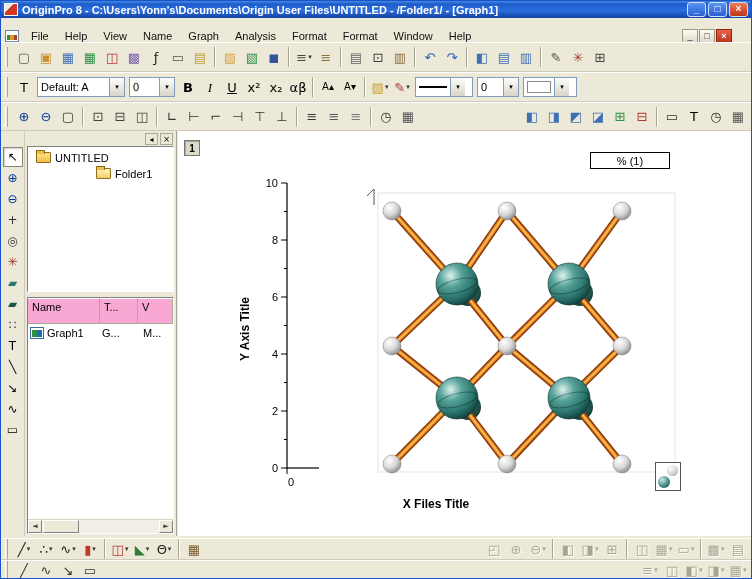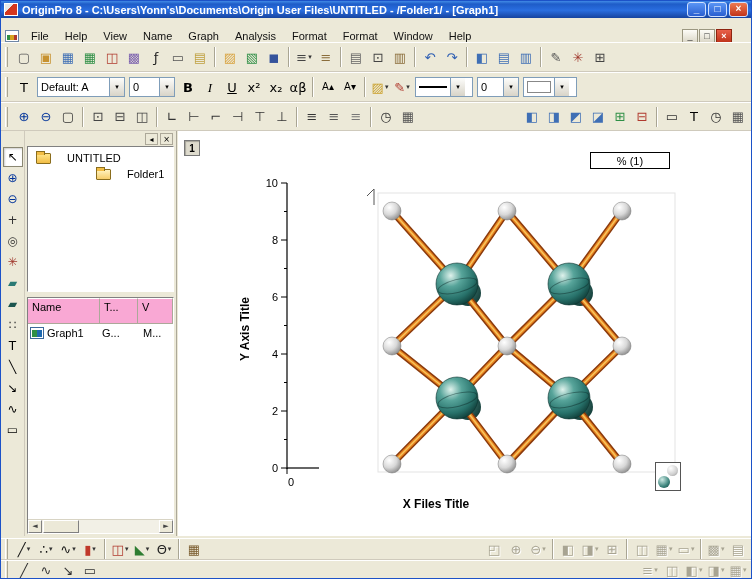--- a/index.html
+++ b/index.html
@@ -57,21 +57,21 @@
   .tool-palette{position:absolute;top:0;left:0;width:24px;bottom:0;border-right:1px solid #cfcabc;background:#ece9d8;
     display:flex;flex-direction:column;align-items:center;padding-top:16px;gap:1px;}
   .pal-btn{width:20px;height:20px;display:flex;align-items:center;justify-content:center;border:1px solid transparent;flex:none;}
   .pal-btn .g{font-family:"DejaVu Sans",sans-serif;font-size:12px;line-height:1;}
   .pal-btn.pressed{border-color:#8a8772;background:#fff;box-shadow:inset 1px 1px 2px rgba(0,0,0,.2);}
 
   .pe-panel{position:absolute;left:24px;top:0;width:152px;bottom:0;background:#ece9d8;border-right:1px solid #aca899;display:flex;flex-direction:column;}
   .pe-head{height:15px;display:flex;justify-content:flex-end;align-items:center;gap:2px;padding:1px 3px;flex:none;}
   .pe-hbtn{width:13px;height:12px;font-size:8px;line-height:11px;text-align:center;border:1px solid #aca899;background:#ece9d8;font-family:"DejaVu Sans",sans-serif;}
   .pe-tree{height:146px;background:#fff;border:1px solid;border-color:#808080 #fff #fff #808080;margin:0 2px;padding:3px 0;flex:none;overflow:hidden;}
-  .tree-row{display:flex;align-items:flex-end;gap:16px;padding:2px 10px 2px 8px;}
+  .tree-row{display:flex;align-items:flex-start;gap:4px;padding:2px 10px 2px 8px;}
   .tree-row.child{padding-left:24px;margin-left:44px;}
   .folder-icon{width:15px;height:11px;background:linear-gradient(#ffe58a,#f2bd45);border:1px solid #8a6d1d;border-radius:1px;position:relative;flex:none;}
   .folder-icon::before{content:"";position:absolute;top:-3px;left:-1px;width:7px;height:3px;background:#f2bd45;border:1px solid #8a6d1d;border-bottom:none;}
   .folder-icon.open{background:linear-gradient(#fff3c0,#f6cd6a);}
   .pe-split{height:5px;flex:none;}
   .pe-list{flex:1;display:flex;flex-direction:column;margin:0 2px 2px;background:#fff;border:1px solid;border-color:#808080 #fff #fff #808080;overflow:hidden;}
   .pe-cols{display:flex;height:26px;background:#f9a8d4;flex:none;}
   .pe-col{padding:2px 4px;border-right:1px solid #aca899;border-bottom:1px solid #aca899;border-top:1px solid #fff;white-space:nowrap;overflow:hidden;}
   .pe-row{display:flex;align-items:center;height:18px;padding-left:2px;gap:3px;flex:none;white-space:nowrap;}
   .pe-listbody{flex:1;background:#fff;}

